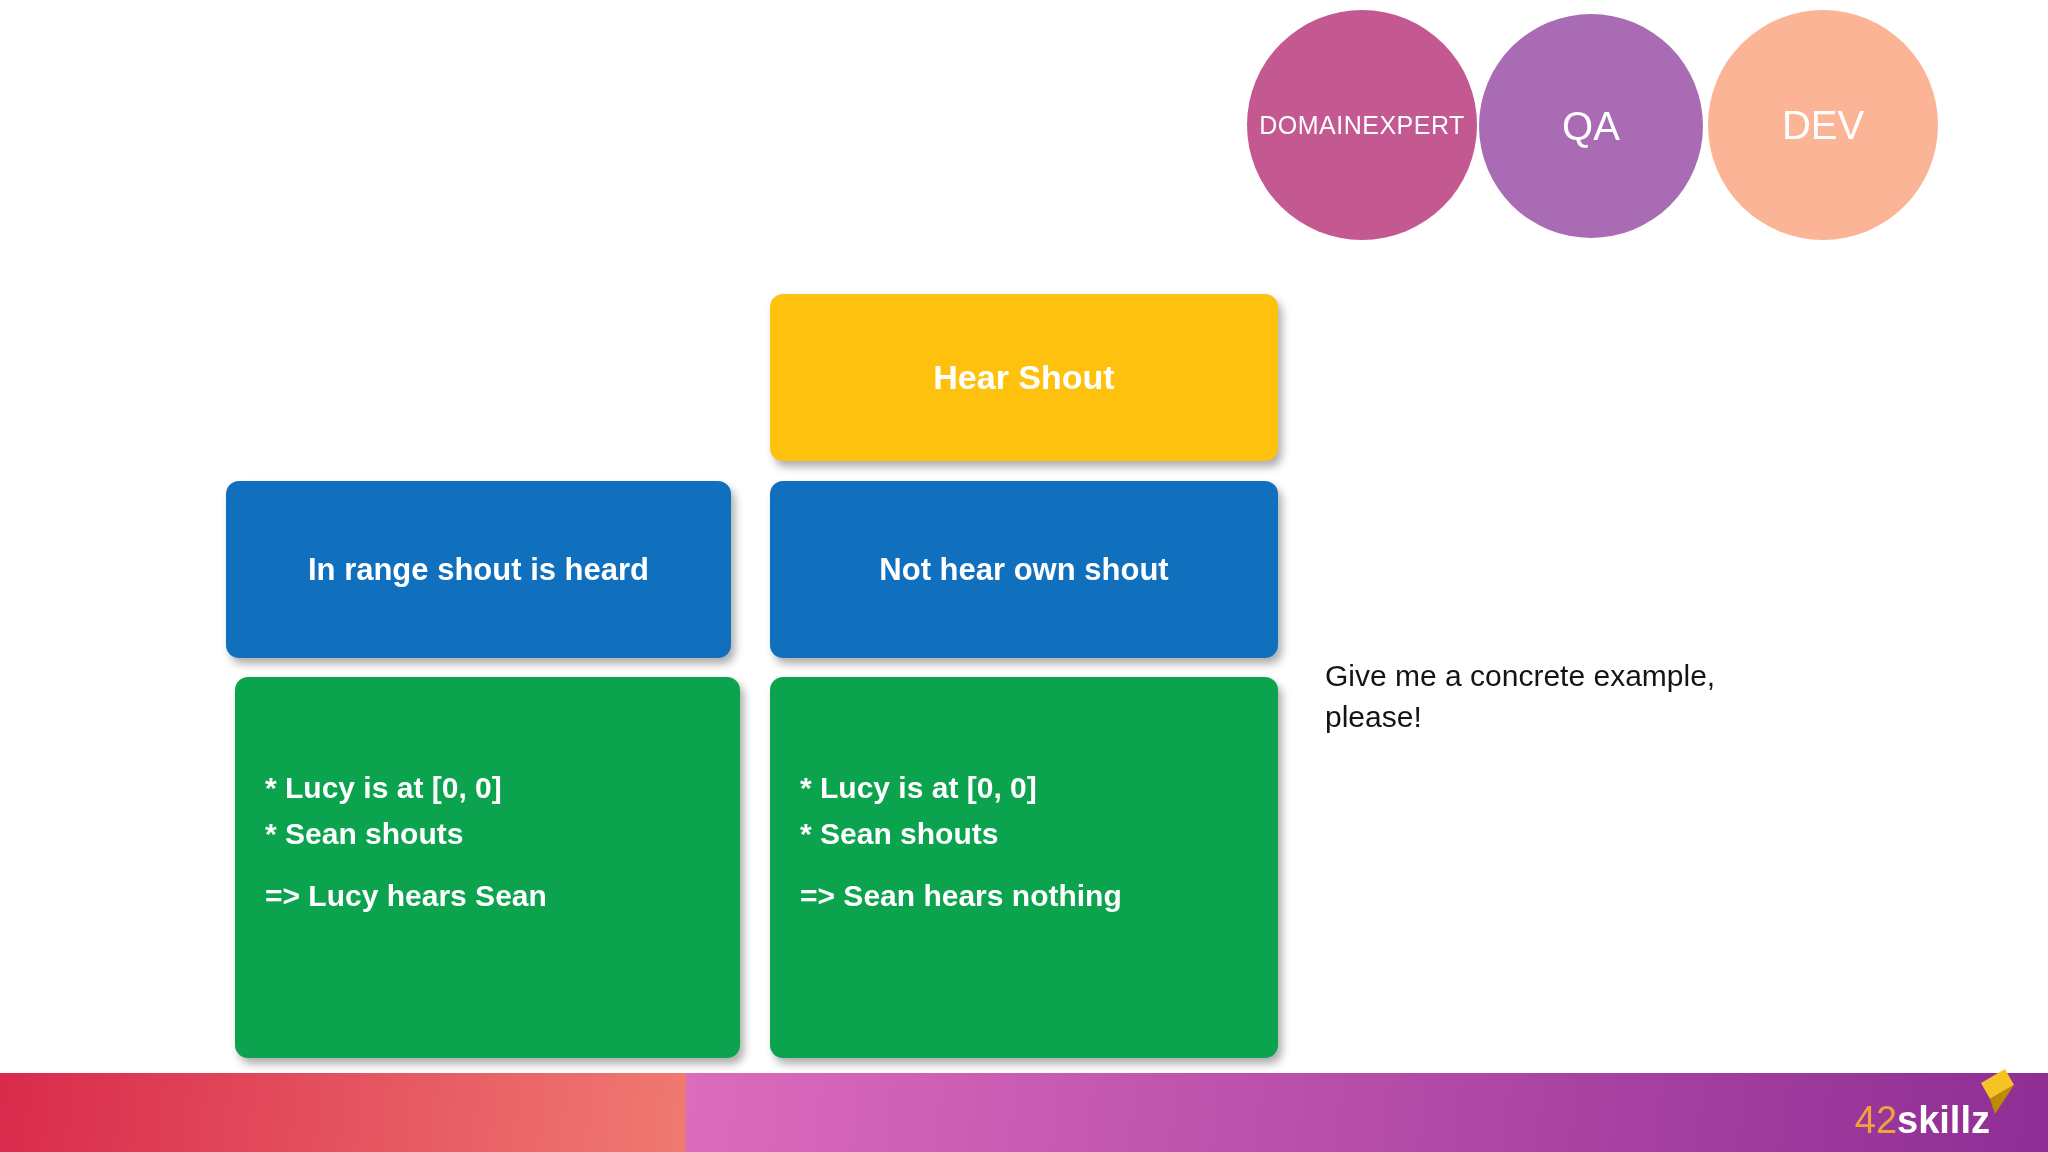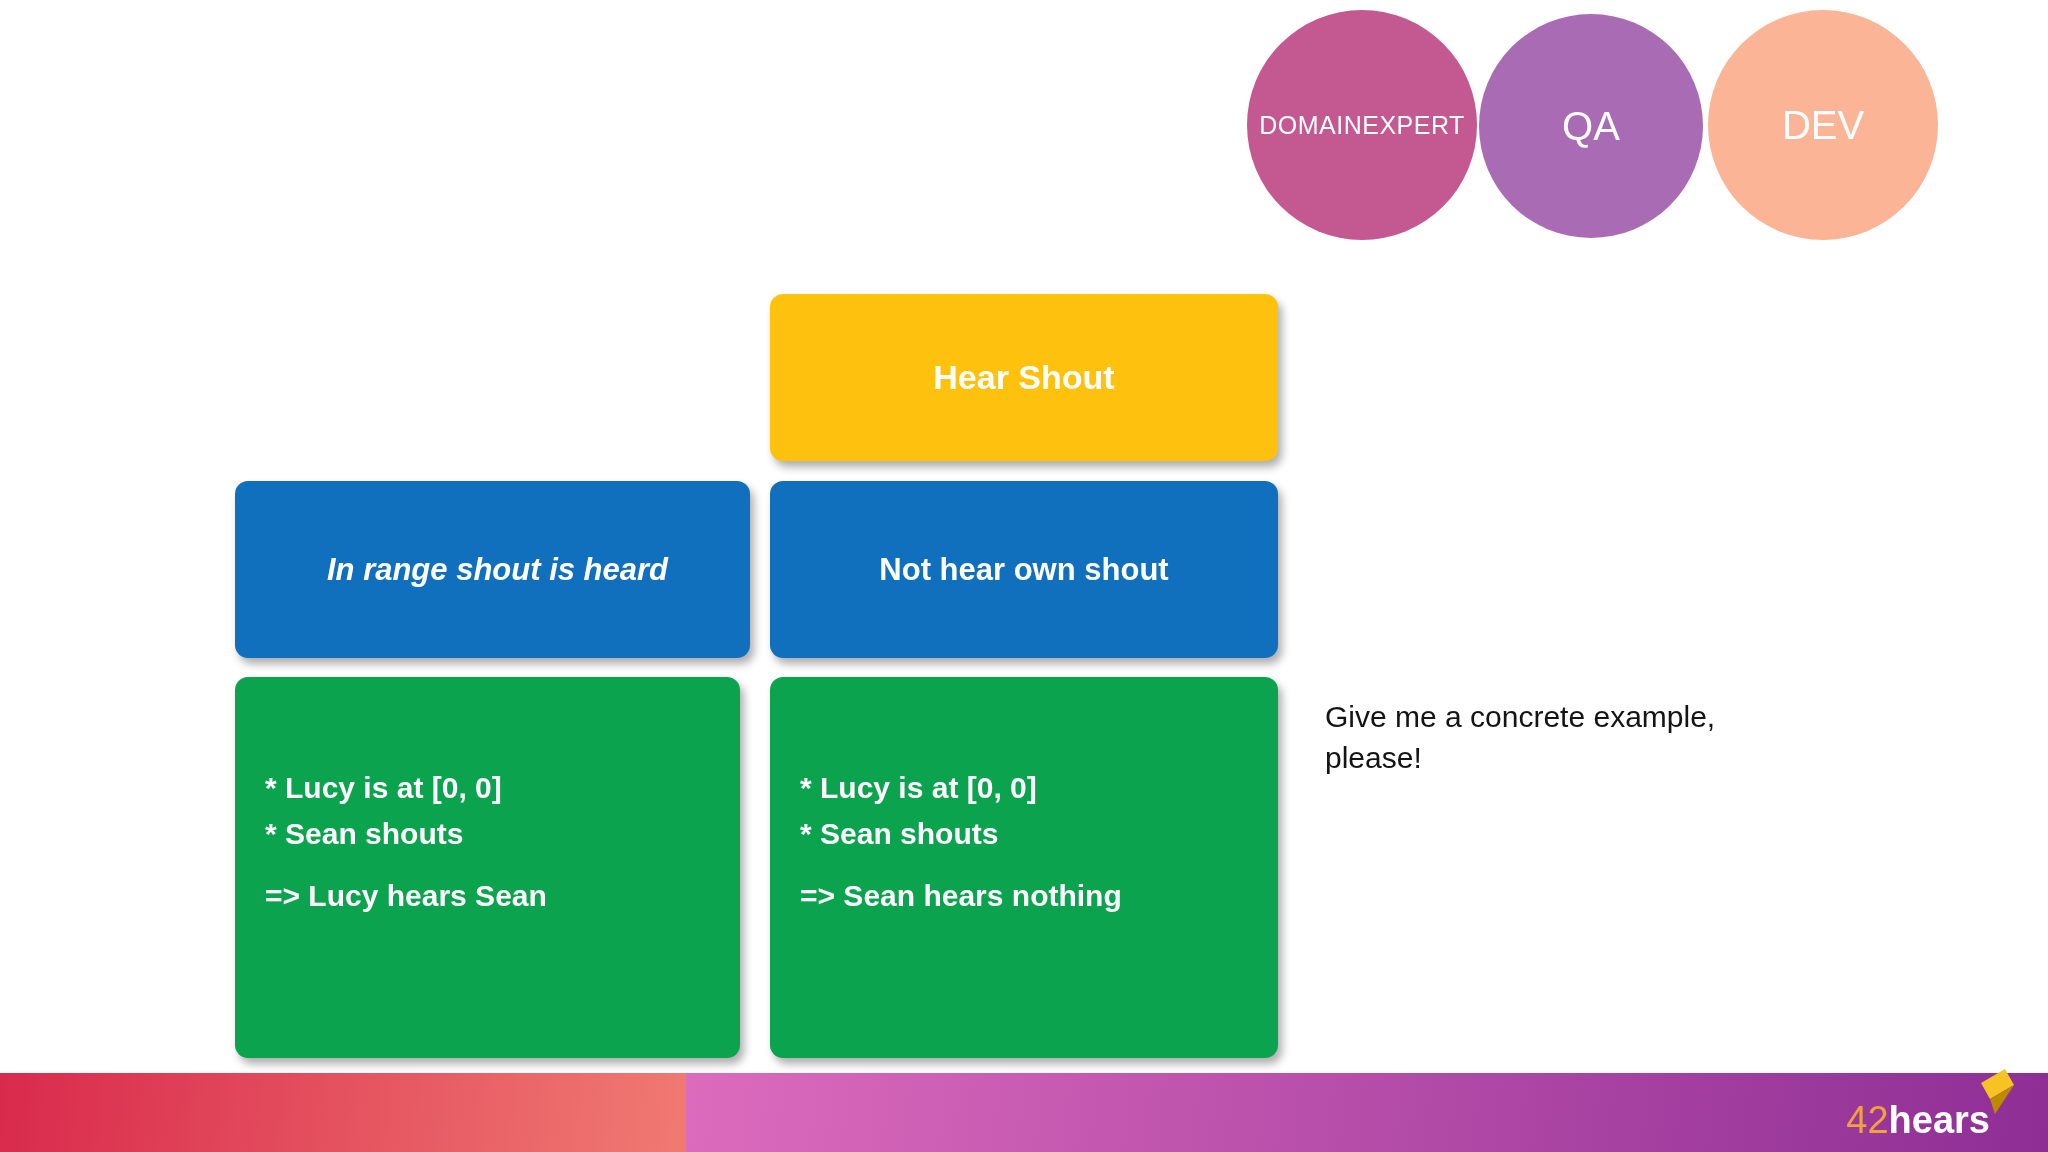--- a/index.html
+++ b/index.html
@@ -36,41 +36,41 @@
   .card-feature{
     left:770px;top:294px;width:508px;height:167px;
     background:#fec20e;
     font-size:34px;font-weight:bold;
   }
   .card-rule{
     top:481px;height:177px;
     background:#1170bd;
     font-size:31px;font-weight:bold;
   }
-  .rule-1{left:235px;width:505px;font-style:italic;padding-left:10px;}
+  .rule-1{left:226px;width:505px;}
   .rule-2{left:770px;width:508px;}
   .rule-3{left:1304px;width:509px;}
   .rule-3 .rule-text{max-width:420px;line-height:45px;}
 
   .card-example{
     top:677px;height:381px;
     background:#0ba34e;
     display:block;text-align:left;
     font-size:30px;font-weight:bold;
     box-sizing:border-box;
     padding:88px 28px 0 30px;
   }
   .example-1{left:235px;width:505px;}
   .example-2{left:770px;width:508px;}
   .step{display:block;line-height:46px;}
   .result{display:block;line-height:46px;margin-top:16px;}
 
   
   .note{
-    position:absolute;left:1325px;top:696px;width:460px;
+    position:absolute;left:1325px;top:655px;width:460px;
     color:#141414;font-size:30px;line-height:41px;
   }
   .note span{display:block;}
 
   
   .footer-left{
     position:absolute;left:0;top:1073px;width:686px;height:79px;
     background:linear-gradient(97deg,#d92a4c 0%,#f07a72 100%);
   }
   .footer-right{
@@ -128,19 +128,19 @@
   </div>
 
   <div class="note">
     <span>Give me a concrete example,</span>
     <span>please!</span>
   </div>
 
   <div class="footer-left"></div>
   <div class="footer-right"></div>
 
-  <div class="logo"><span class="prefix">42</span><span>hears</span></div>
+  <div class="logo"><span class="prefix">42</span><span>skillz</span></div>
   <svg class="flag" viewBox="0 0 38 48" aria-hidden="true">
     <polygon points="3,15 27,1 36,17 12,31" fill="#f7c324"></polygon>
     <polygon points="12,31 36,17 17,46" fill="#bd8b00"></polygon>
   </svg>
 
 </div>
 
 </body></html>

